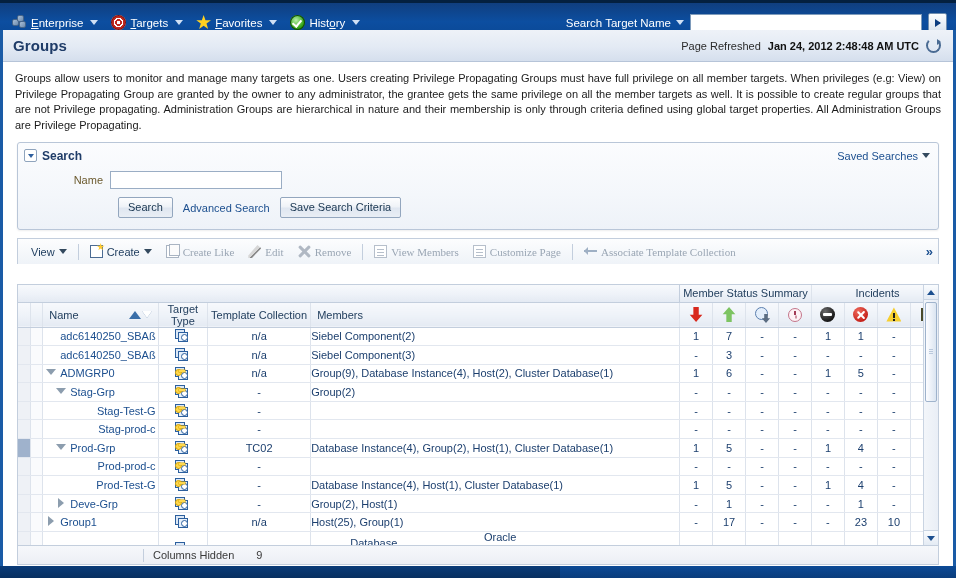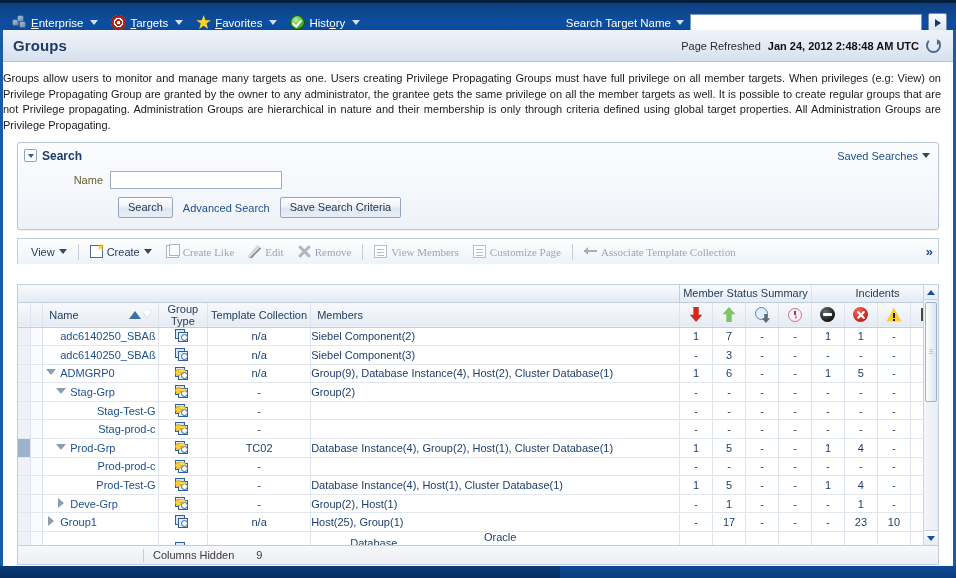--- a/index.html
+++ b/index.html
@@ -138,21 +138,21 @@
     border:2px solid #4a6b93; border-top-color:transparent;
     position:relative;
   }
   .refresh-ico::after{
     content:"";position:absolute;right:-2px;top:-1px;
     border-left:4px solid #4a6b93;border-top:3px solid transparent;border-bottom:3px solid transparent;
   }
 
   
   .intro {
-    padding: 9px 12px 4px 0;
+    padding: 9px 12px 4px 12px;
     font-size: 11px; color:#1a1a1a; line-height: 15.5px;
     text-align: justify;
   }
 
   
   .searchpanel {
     margin: 5px 14px 0 14px;
     border:1px solid #b9c6d8; border-radius:3px;
     background: linear-gradient(to bottom,#fbfcfe 0%, #f4f7fb 60%, #eef2f8 100%);
     box-shadow: 0 1px 2px rgba(0,0,0,.07);
@@ -577,21 +577,21 @@
             <tr class="cols">
               <th></th>
               <th></th>
               <th class="th-name">
                 <span>Name</span>
                 <span class="sortgrp">
                   <span class="tri-up"></span>
                   <span class="tri-dn"></span>
                 </span>
               </th>
-              <th class="th-ctr">Group Type</th>
+              <th class="th-ctr">Target Type</th>
               <th class="th-ctr">Template Collection</th>
               <th class="th-name">Members</th>
 
               <th class="th-ctr"><span class="sic sic-down"></span></th>
               <th class="th-ctr"><span class="sic sic-up"></span></th>
               <th class="th-ctr"><span class="sic sic-clockdn"></span></th>
               <th class="th-ctr"><span class="sic sic-clock"></span></th>
 
               <th class="th-ctr"><span class="sic sic-blk"></span></th>
               <th class="th-ctr"><span class="sic sic-err"></span></th>

